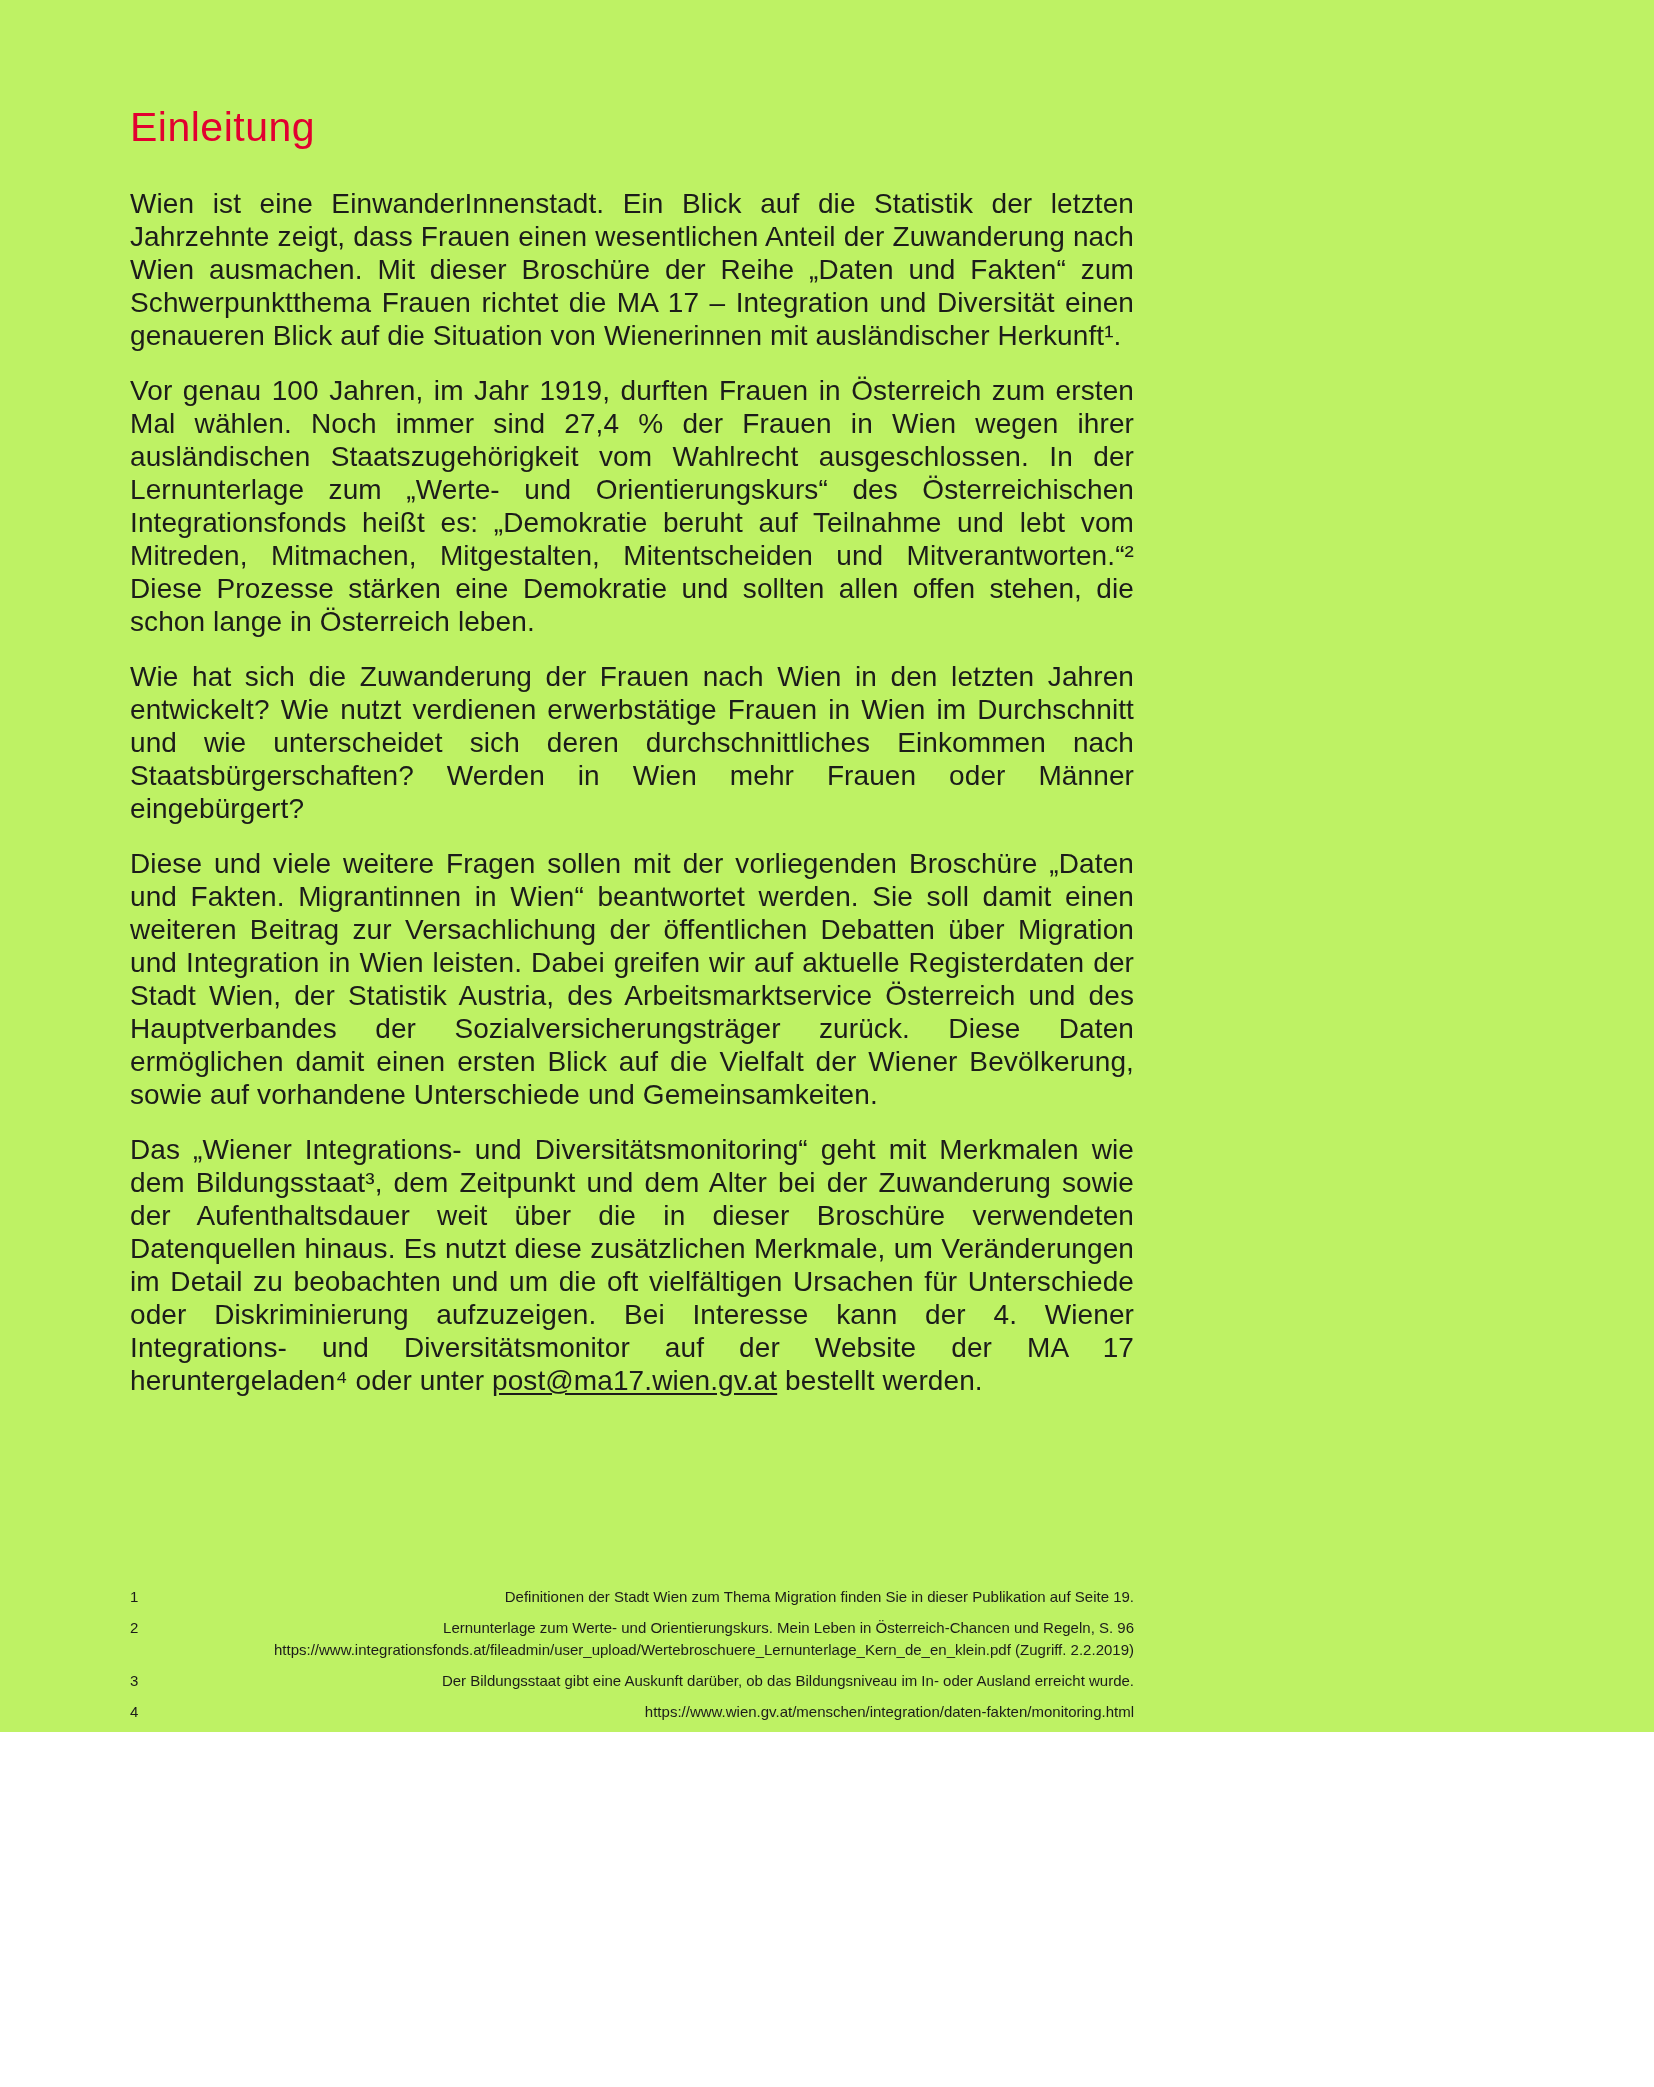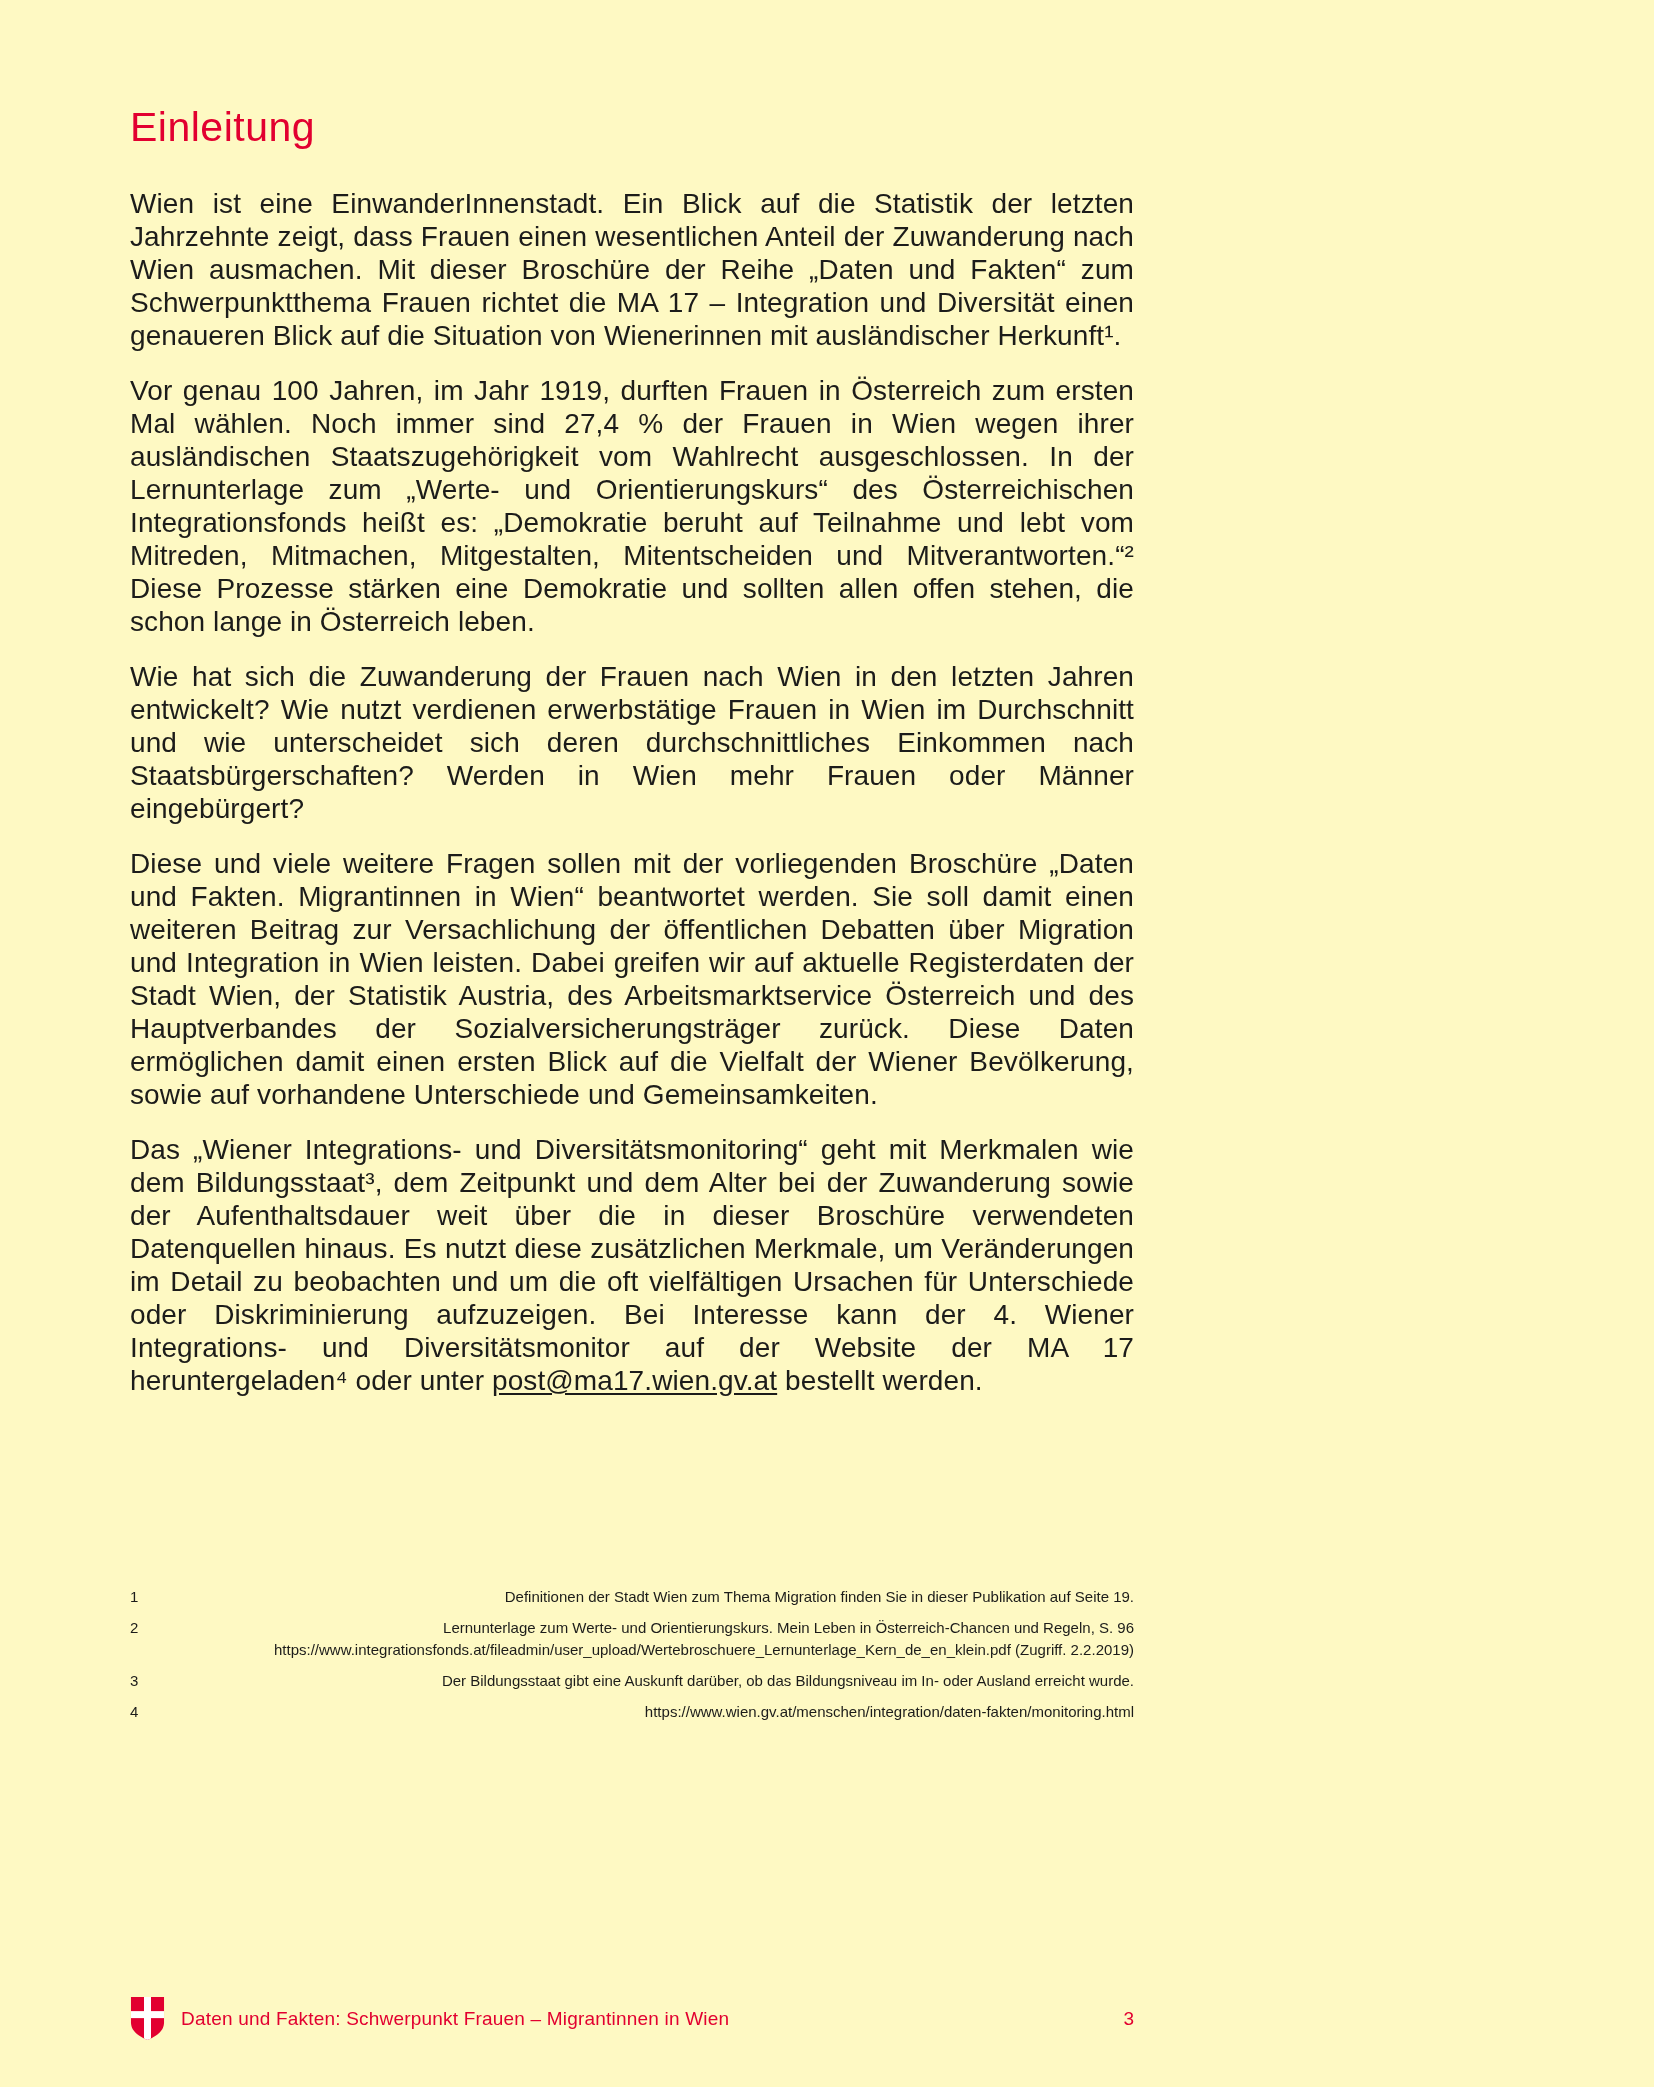--- a/index.html
+++ b/index.html
@@ -4,22 +4,22 @@
 <style>
   * { box-sizing: border-box; margin: 0; padding: 0; }
   html, body { background: #ffffff; }
   body {
     font-family: "Liberation Sans", "DejaVu Sans", sans-serif;
     color: #1c1c1a;
   }
   .page {
     position: relative;
     width: 1654px;
-    height: 2087px;
-    background: #fef9c3;
+    height: 1732px;
+    background: #bef264;
     overflow: hidden;
   }
   .content {
     position: absolute;
     left: 130px;
     top: 104px;
     width: 1004px;
   }
   h1.title {
     color: #e20030;

